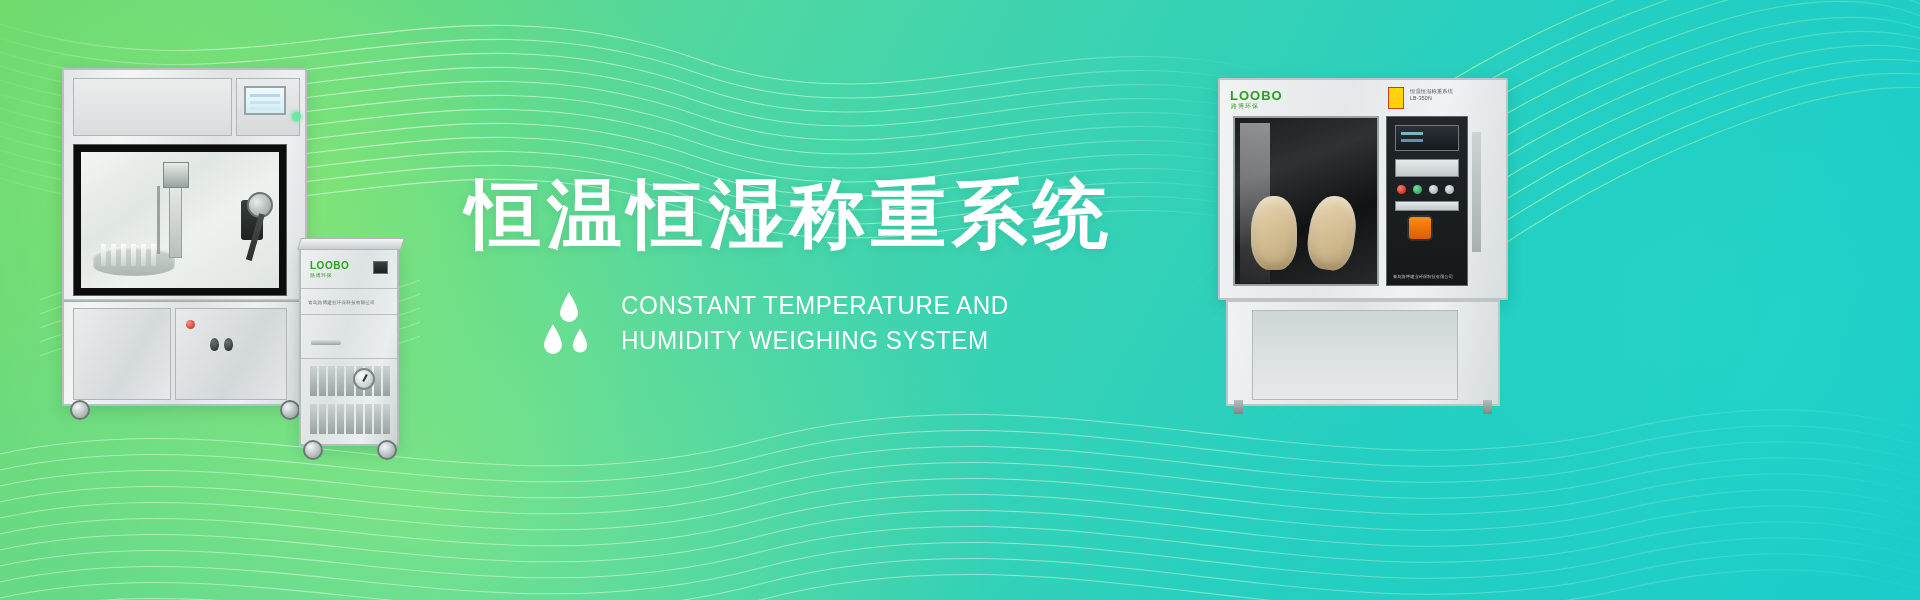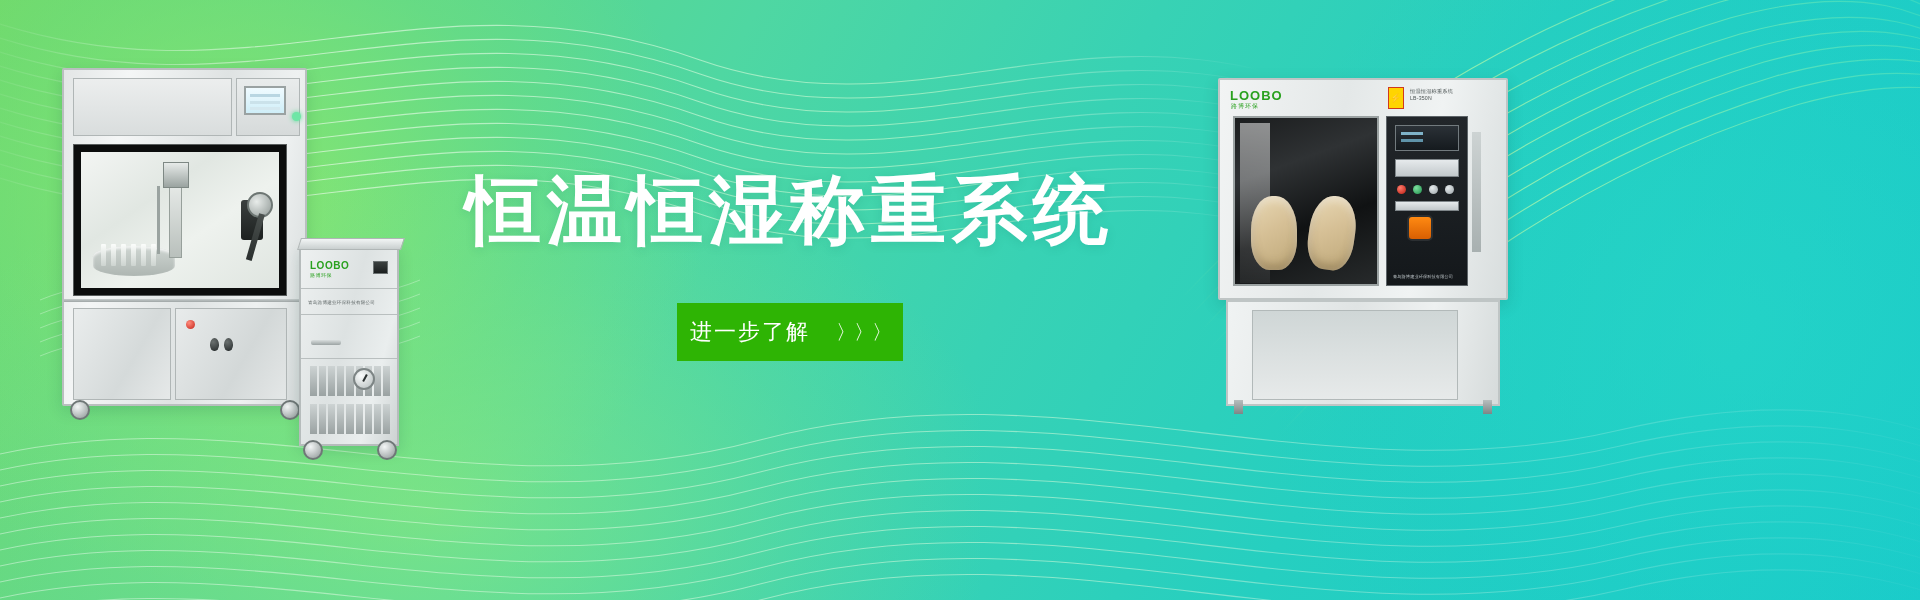--- a/index.html
+++ b/index.html
@@ -498,25 +498,38 @@
       </div>
       <div class="caster" style="left:2px;  top:192px;"></div>
       <div class="caster" style="left:76px; top:192px;"></div>
     </div>
   </div>
 
   <div class="center">
 
     <h1 class="title">恒温恒湿称重系统</h1>
 
-
-    <button class="cta">
-      <span class="cta-label">进一步了解</span>
-      <span class="cta-arrows">〉〉〉</span>
-    </button>
+    <div class="subtitle-block">
+      <div class="drops">
+        <svg class="drop drop-top" viewBox="0 0 20 30">
+          <path d="M10 0 C10 0 1 15 1 21 a9 9 0 0 0 18 0 C19 15 10 0 10 0 Z"></path>
+        </svg>
+        <svg class="drop drop-bl" viewBox="0 0 20 30">
+          <path d="M10 0 C10 0 1 15 1 21 a9 9 0 0 0 18 0 C19 15 10 0 10 0 Z"></path>
+        </svg>
+        <svg class="drop drop-br" viewBox="0 0 20 30">
+          <path d="M10 0 C10 0 1 15 1 21 a9 9 0 0 0 18 0 C19 15 10 0 10 0 Z"></path>
+        </svg>
+      </div>
+      <div class="subtitle-lines">
+        <div>CONSTANT TEMPERATURE AND</div>
+        <div>HUMIDITY WEIGHING SYSTEM</div>
+      </div>
+    </div>
+
   </div>
 
   <div class="machine-right">
 
     <div class="chamber">
       <div class="ch-logo">LOOBO</div>
       <div class="ch-logo-sub">路博环保</div>
 
       <div class="ch-warn">
         <span>⚡</span>

